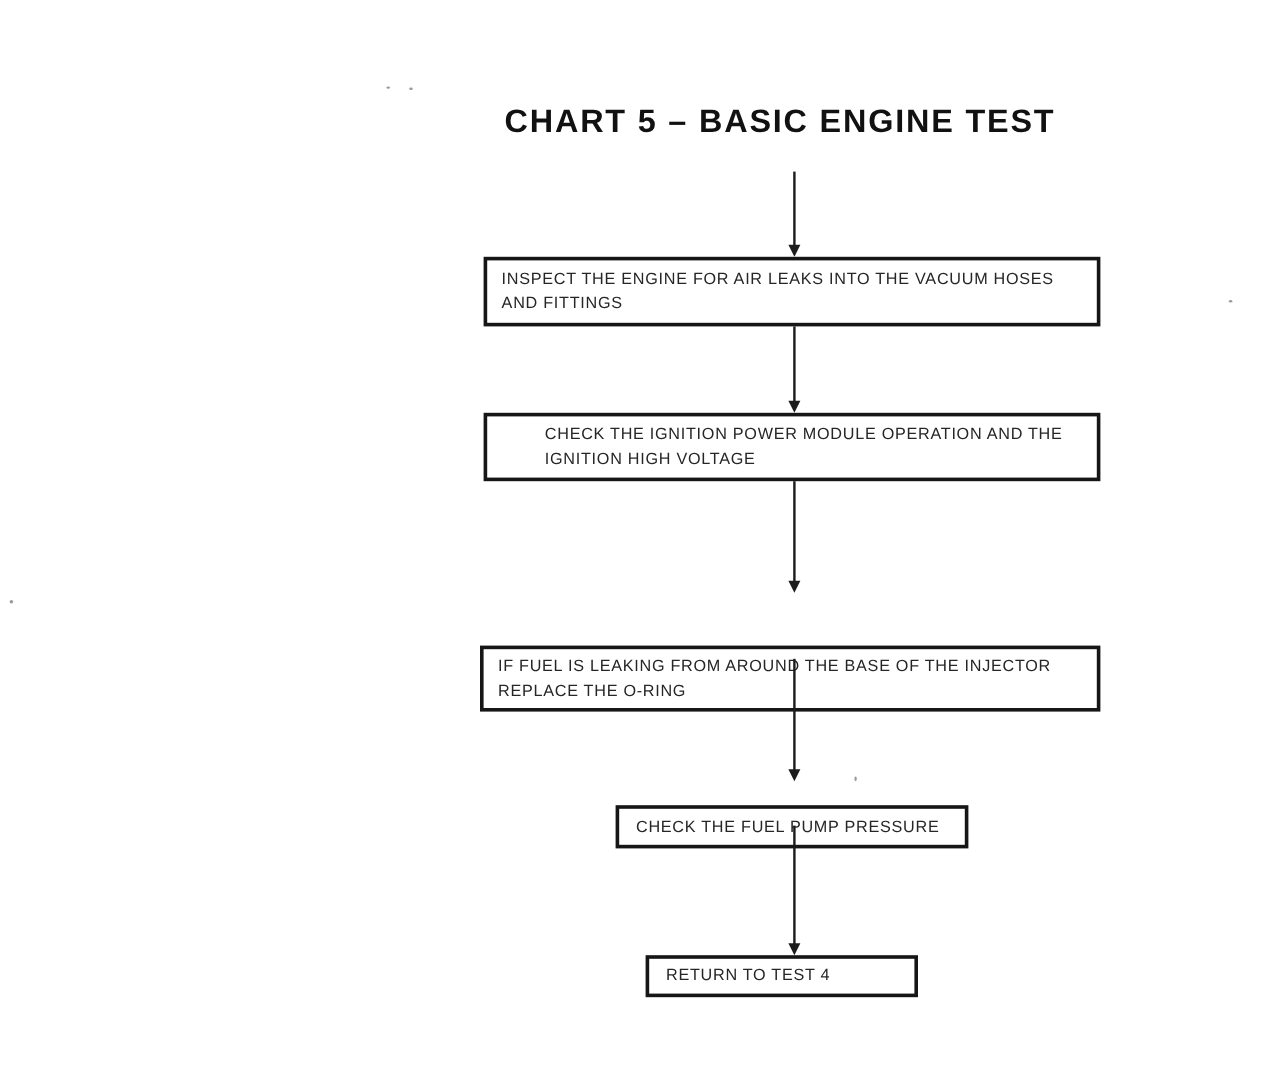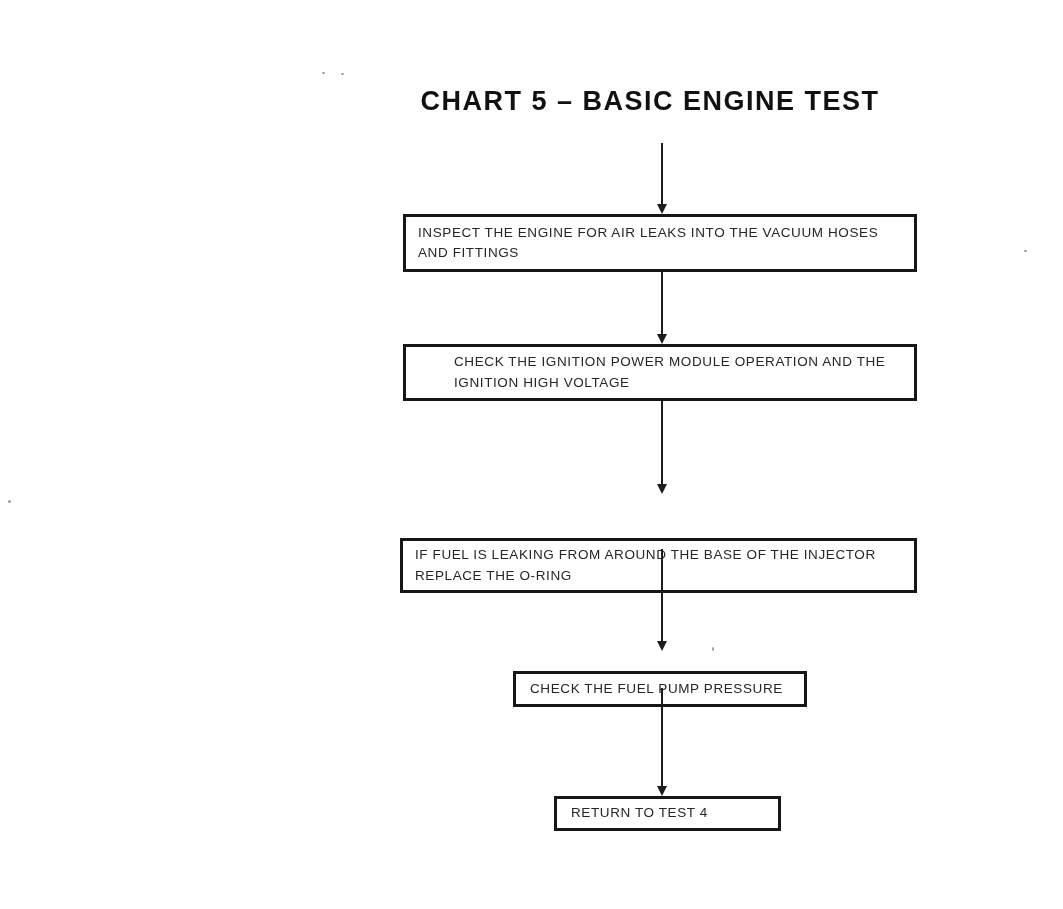--- a/index.html
+++ b/index.html
@@ -125,17 +125,17 @@
 
   <div class="node node-small" style="left:513px; top:651px; width:294px; height:36px;margin-top:20px;">
     <span class="label">CHECK THE FUEL PUMP PRESSURE</span>
   </div>
 
   <div class="arrow" style="left:656px; top:688px; height:108px;">
     <div class="arrow-line"></div>
     <div class="arrow-head"></div>
   </div>
 
-  <div class="node node-small" style="left:554px; top:796px; width:227px; height:35px;">
+  <div class="node node-small" style="left:538px; top:796px; width:227px; height:35px;">
     <span class="label">RETURN TO TEST 4</span>
   </div>
 
 </div>
 
 </body></html>

